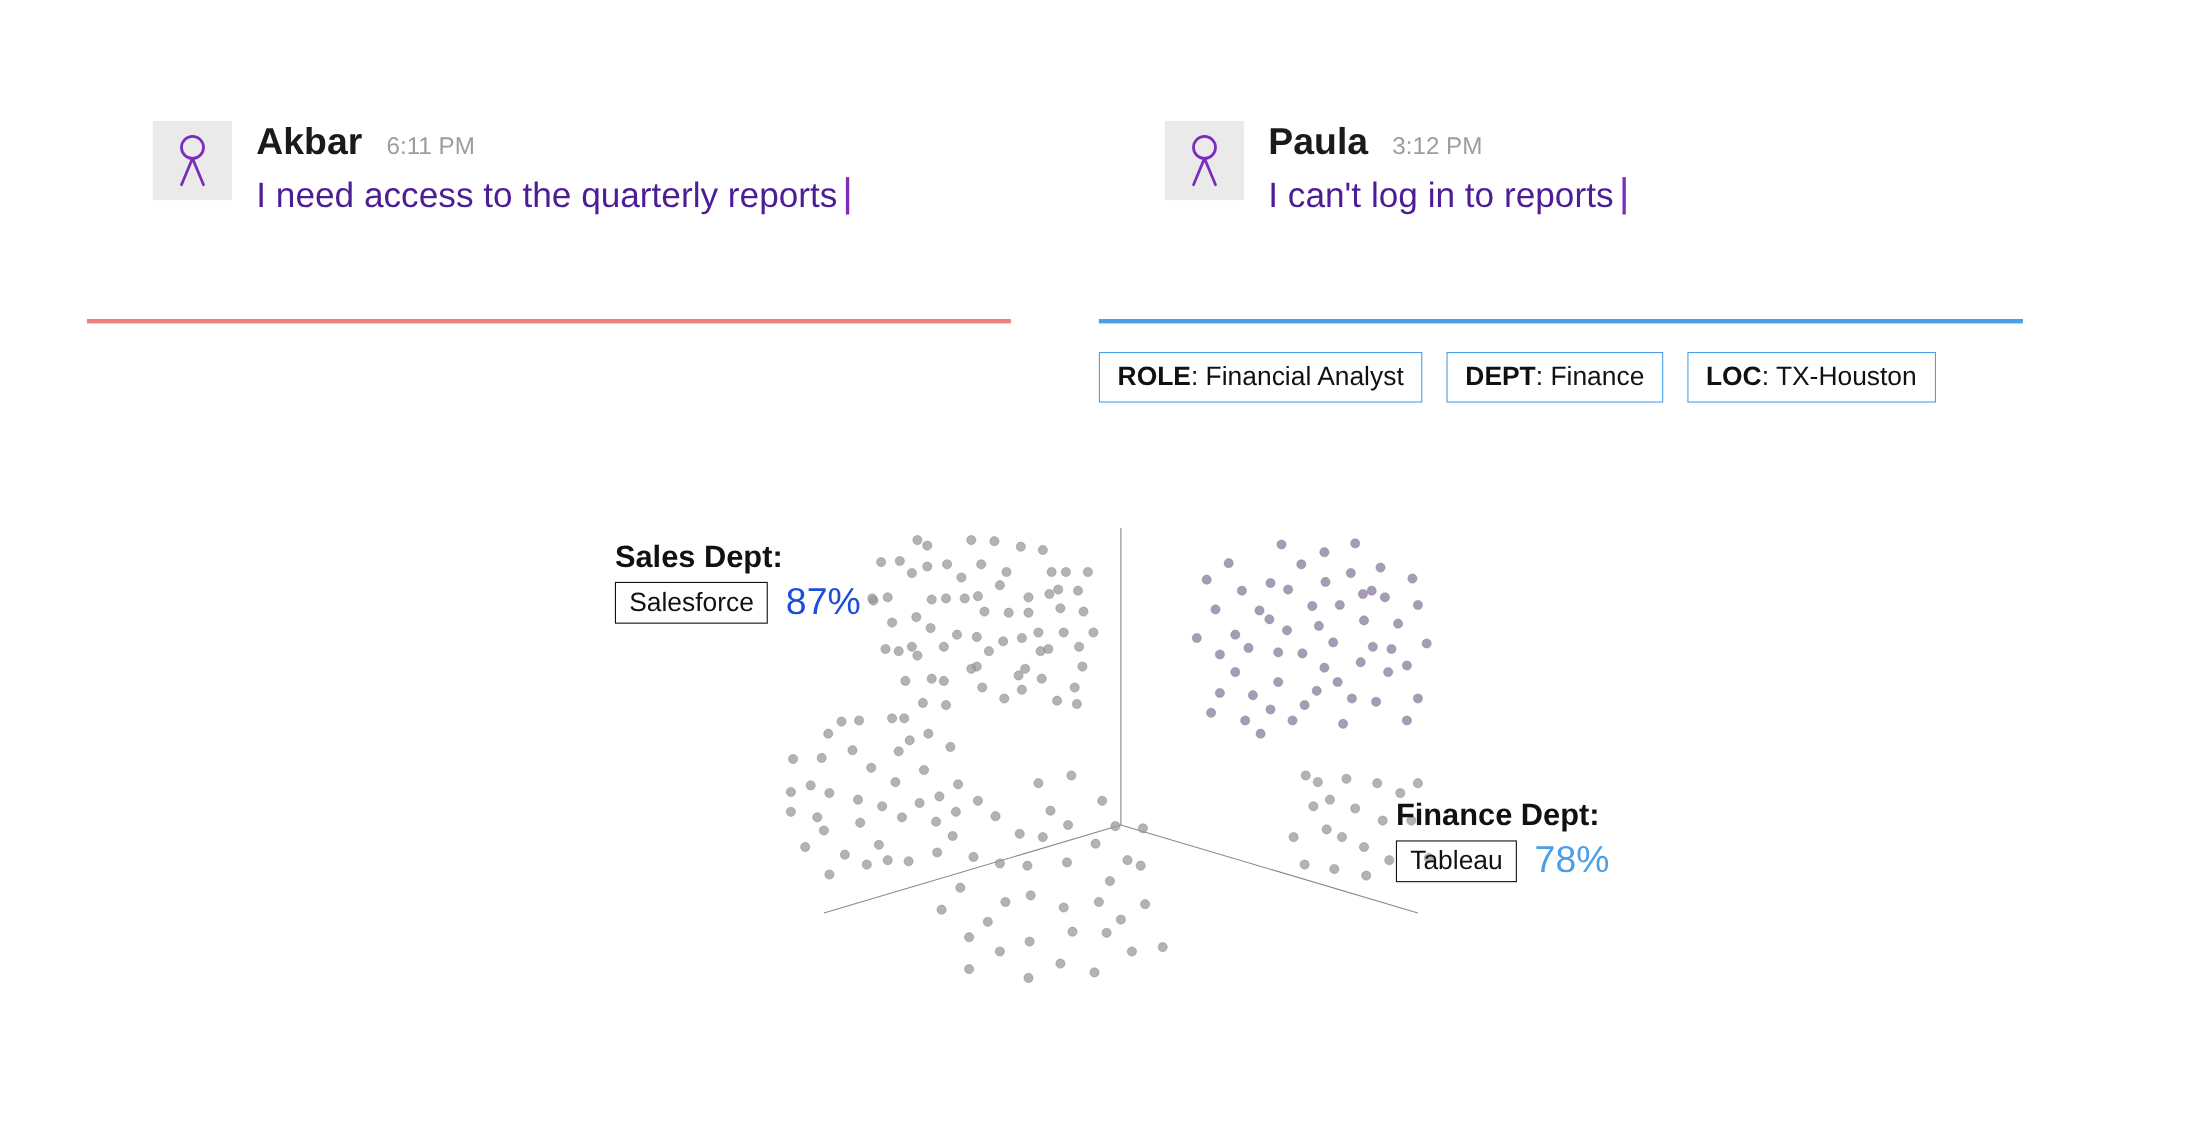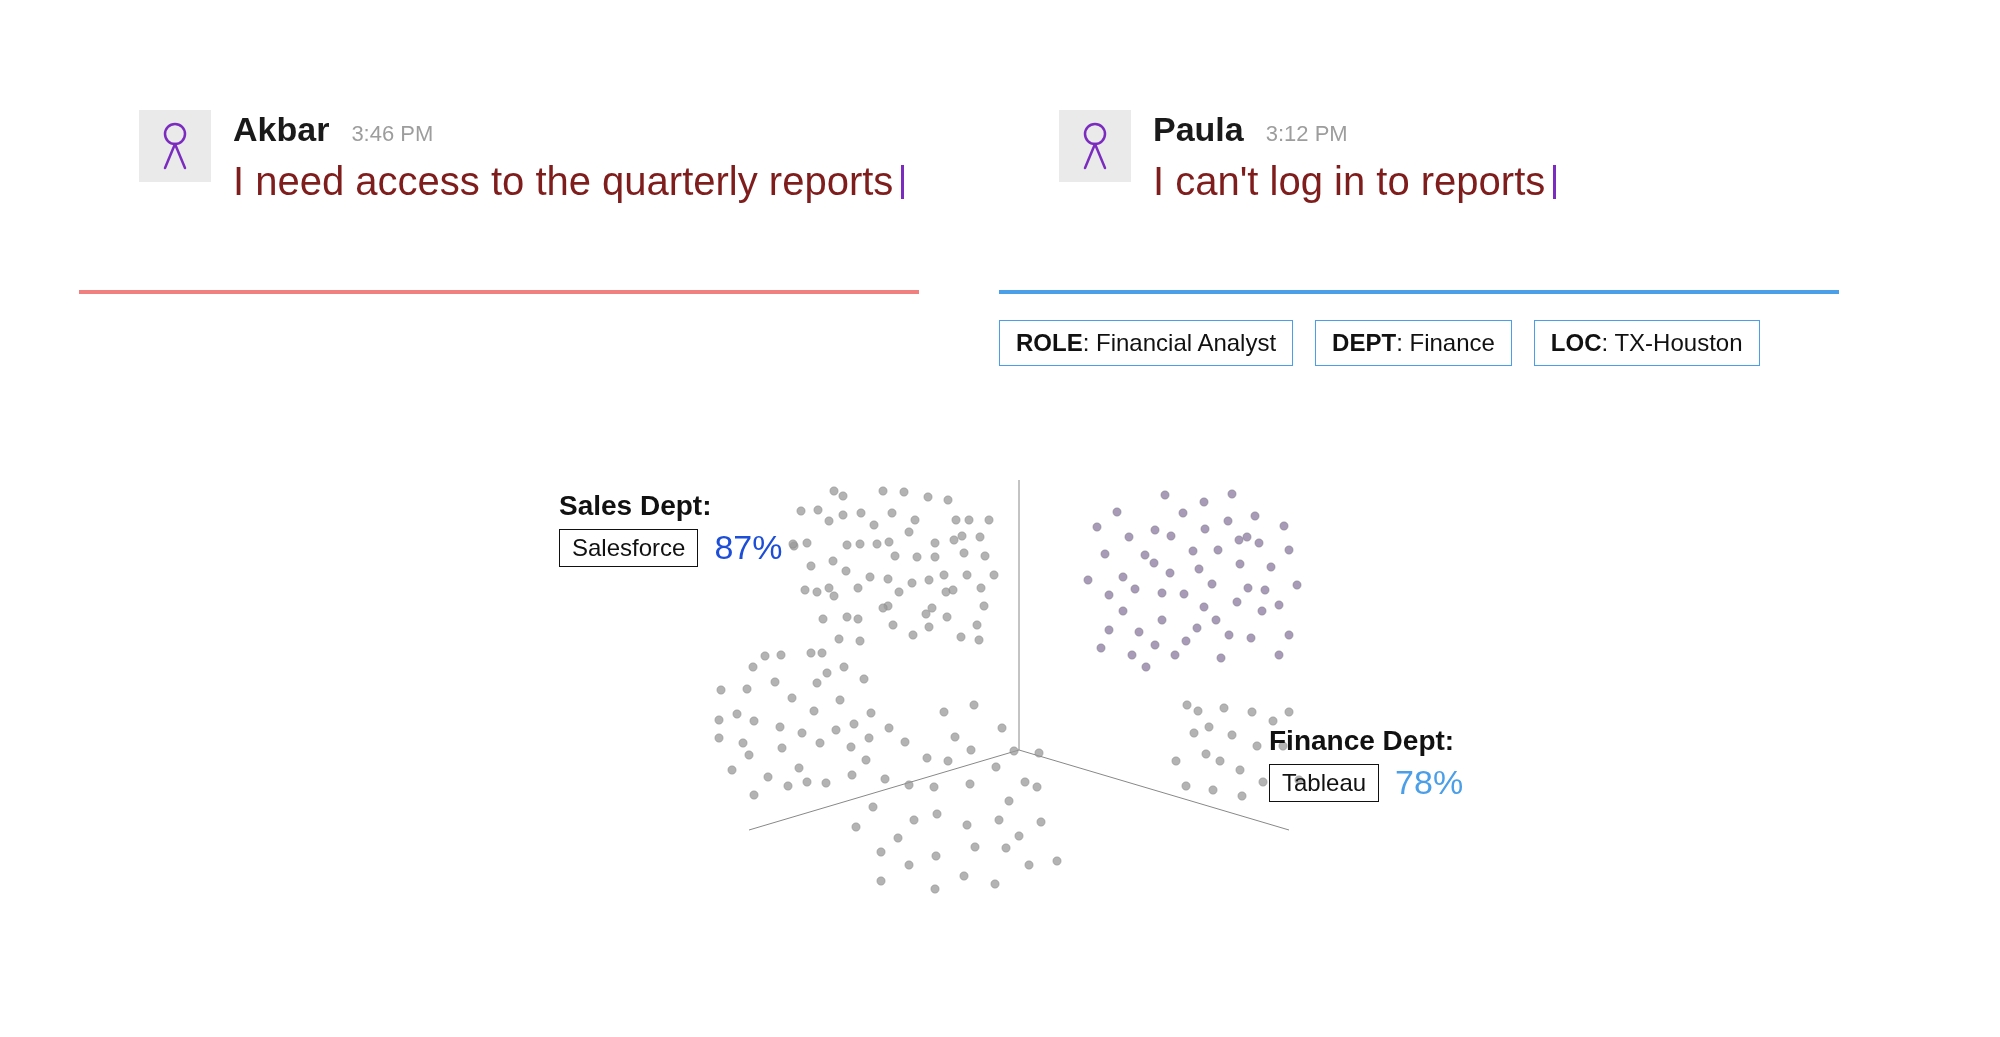--- a/index.html
+++ b/index.html
@@ -31,21 +31,21 @@
     display: flex;
     align-items: center;
     justify-content: center;
     flex: none;
   }
   .avatar svg { width: 34px; height: 48px; }
   .msg-body { display: flex; flex-direction: column; gap: 10px; }
   .msg-header { display: flex; align-items: baseline; gap: 22px; }
   .msg-name { font-size: 34px; font-weight: 700; color: #1a1a1a; }
   .msg-time { font-size: 22px; color: #9d9d9d; }
-  .msg-text { font-size: 40px; font-weight: 300; color: #7f1d1d; display: flex; align-items: center; }
+  .msg-text { font-size: 32px; font-weight: 300; color: #4c1d95; display: flex; align-items: center; }
   .cursor { display: inline-block; width: 3px; height: 34px; background: #7b2cbf; margin-left: 8px; vertical-align: middle; }
   .divider {
     position: absolute;
     height: 4px;
   }
   .divider.red { background: #f08080; }
   .divider.blue { background: #4a9fe8; }
   .tags {
     position: absolute;
     display: flex;
@@ -91,21 +91,21 @@
   <div class="msg" style="left:120px; top:110px;">
     <div class="avatar">
       <svg viewBox="0 0 34 48">
         <circle cx="17" cy="12" r="10" fill="none" stroke="#7b2cbf" stroke-width="2.5"></circle>
         <path d="M17 22 L7 46 M17 22 L27 46" fill="none" stroke="#7b2cbf" stroke-width="2.5" stroke-linecap="round"></path>
       </svg>
     </div>
     <div class="msg-body">
       <div class="msg-header">
         <span class="msg-name">Akbar</span>
-        <span class="msg-time">3:46 PM</span>
+        <span class="msg-time">6:11 PM</span>
       </div>
       <div class="msg-text">
         <span>I need access to the quarterly reports</span>
         <span class="cursor"></span>
       </div>
     </div>
   </div>
 
   <div class="msg" style="left:1040px; top:110px;">
     <div class="avatar">

